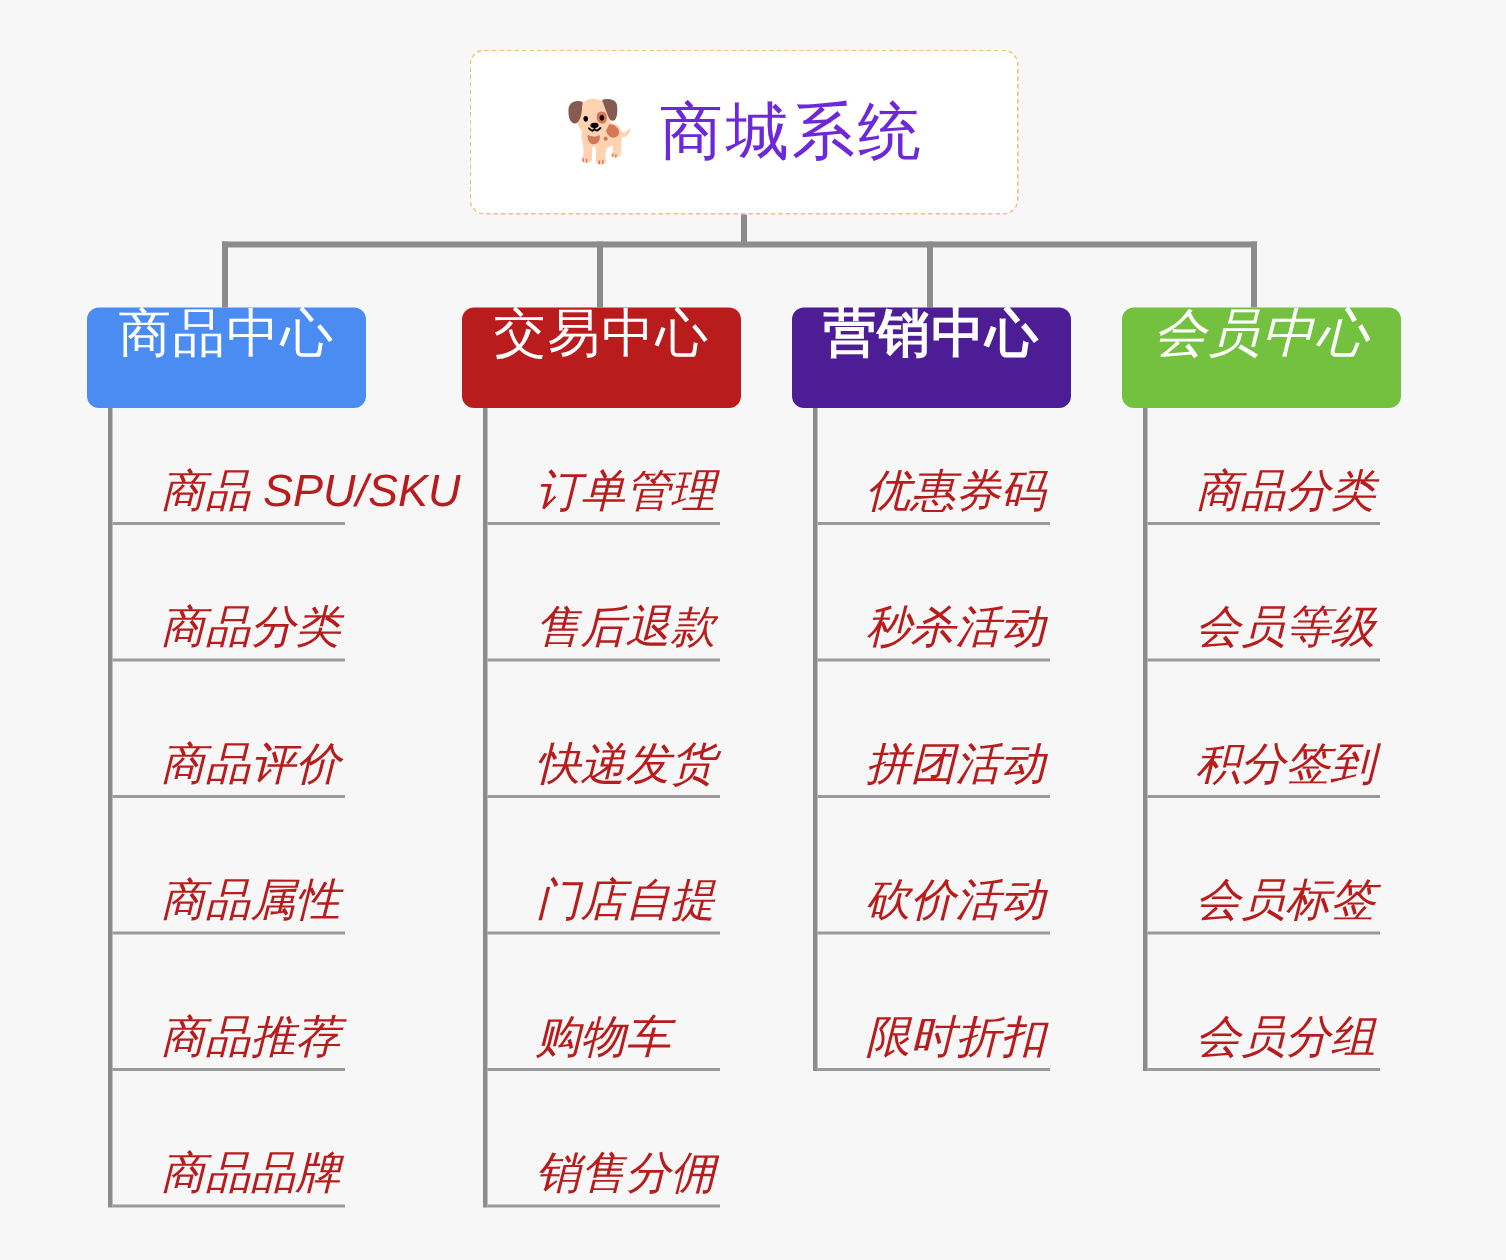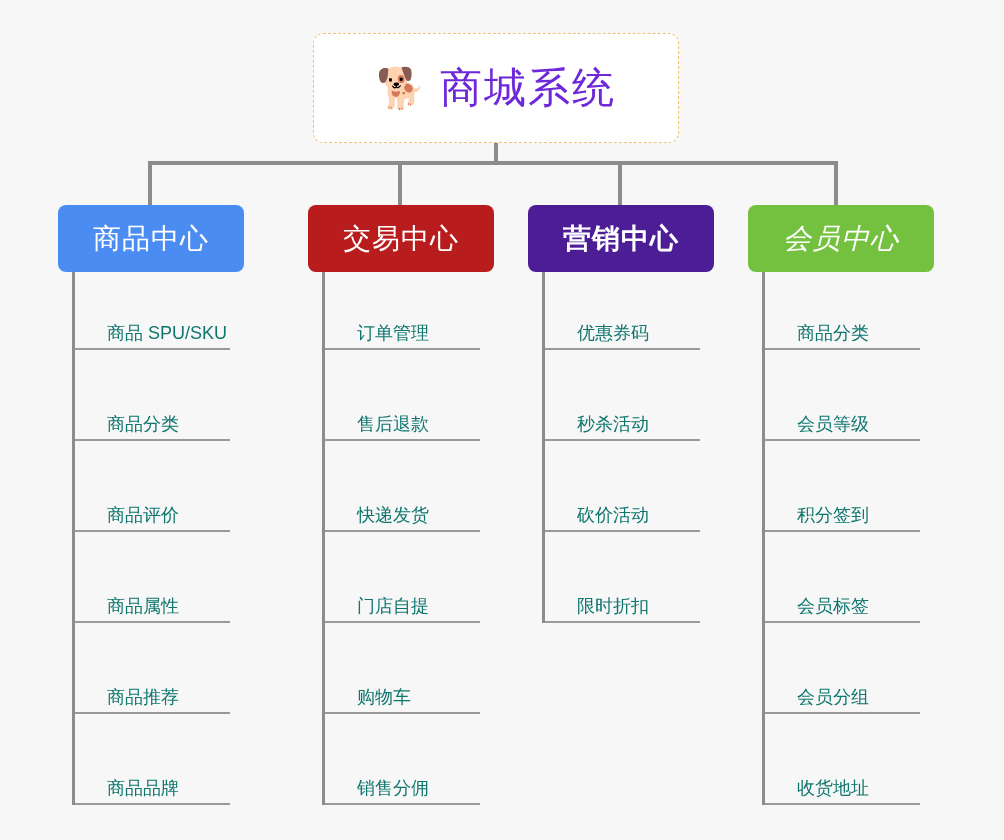--- a/index.html
+++ b/index.html
@@ -86,24 +86,23 @@
   .col-2 { left: 308px; }
   .col-3 { left: 528px; }
   .col-4 { left: 748px; }
 
   .cat-header {
     width: 186px;
     height: 67px;
     box-sizing: border-box;
     border-radius: 8px;
     display: flex;
-    align-items: center;
     justify-content: center;
     color: #ffffff;
-    font-size: 28px;
+    font-size: 35px;
     letter-spacing: 1px;
     line-height: 1;
   }
 
   
   .leaf-list {
     position: relative;
     margin-left: 14px;
     border-left: 3px solid #8c8c8c;
     padding-top: 0;
@@ -113,24 +112,25 @@
     height: 91px;
     box-sizing: border-box;
     display: flex;
     align-items: flex-end;
     border-bottom: 2px solid #9a9a9a;
     width: 155px;
     padding-left: 32px;
     padding-bottom: 4px;
   }
   .leaf-label {
-    font-size: 18px;
-    color: #0f766e;
+    font-size: 30px;
+    color: #b91c1c;
     line-height: 1.1;
     white-space: nowrap;
+    font-style: italic;
   }
   
   .leaf-list .leaf-item:first-child { height: 78px; }
 </style>
 </head>
 <body>
 
 <div id="canvas" style="background: rgb(247, 247, 247);">
 
   <div class="root-node" style="border-color: rgb(240, 192, 116); background: rgb(255, 255, 255);">
@@ -202,20 +202,23 @@
       <span>营销中心</span>
     </div>
     <div class="leaf-list">
       <div class="leaf-item">
           <span class="leaf-label">优惠券码</span>
         </div>
       <div class="leaf-item">
           <span class="leaf-label">秒杀活动</span>
         </div>
       <div class="leaf-item">
+          <span class="leaf-label">拼团活动</span>
+        </div>
+      <div class="leaf-item">
           <span class="leaf-label">砍价活动</span>
         </div>
       <div class="leaf-item">
           <span class="leaf-label">限时折扣</span>
         </div>
     </div>
   </div>
 
   <div class="column col-4">
     <div class="cat-header" style="background: rgb(115, 193, 63); font-style: italic;">
@@ -230,19 +233,16 @@
         </div>
       <div class="leaf-item">
           <span class="leaf-label">积分签到</span>
         </div>
       <div class="leaf-item">
           <span class="leaf-label">会员标签</span>
         </div>
       <div class="leaf-item">
           <span class="leaf-label">会员分组</span>
         </div>
-      <div class="leaf-item">
-          <span class="leaf-label">收货地址</span>
-        </div>
     </div>
   </div>
 
 </div>
 
 </body></html>

